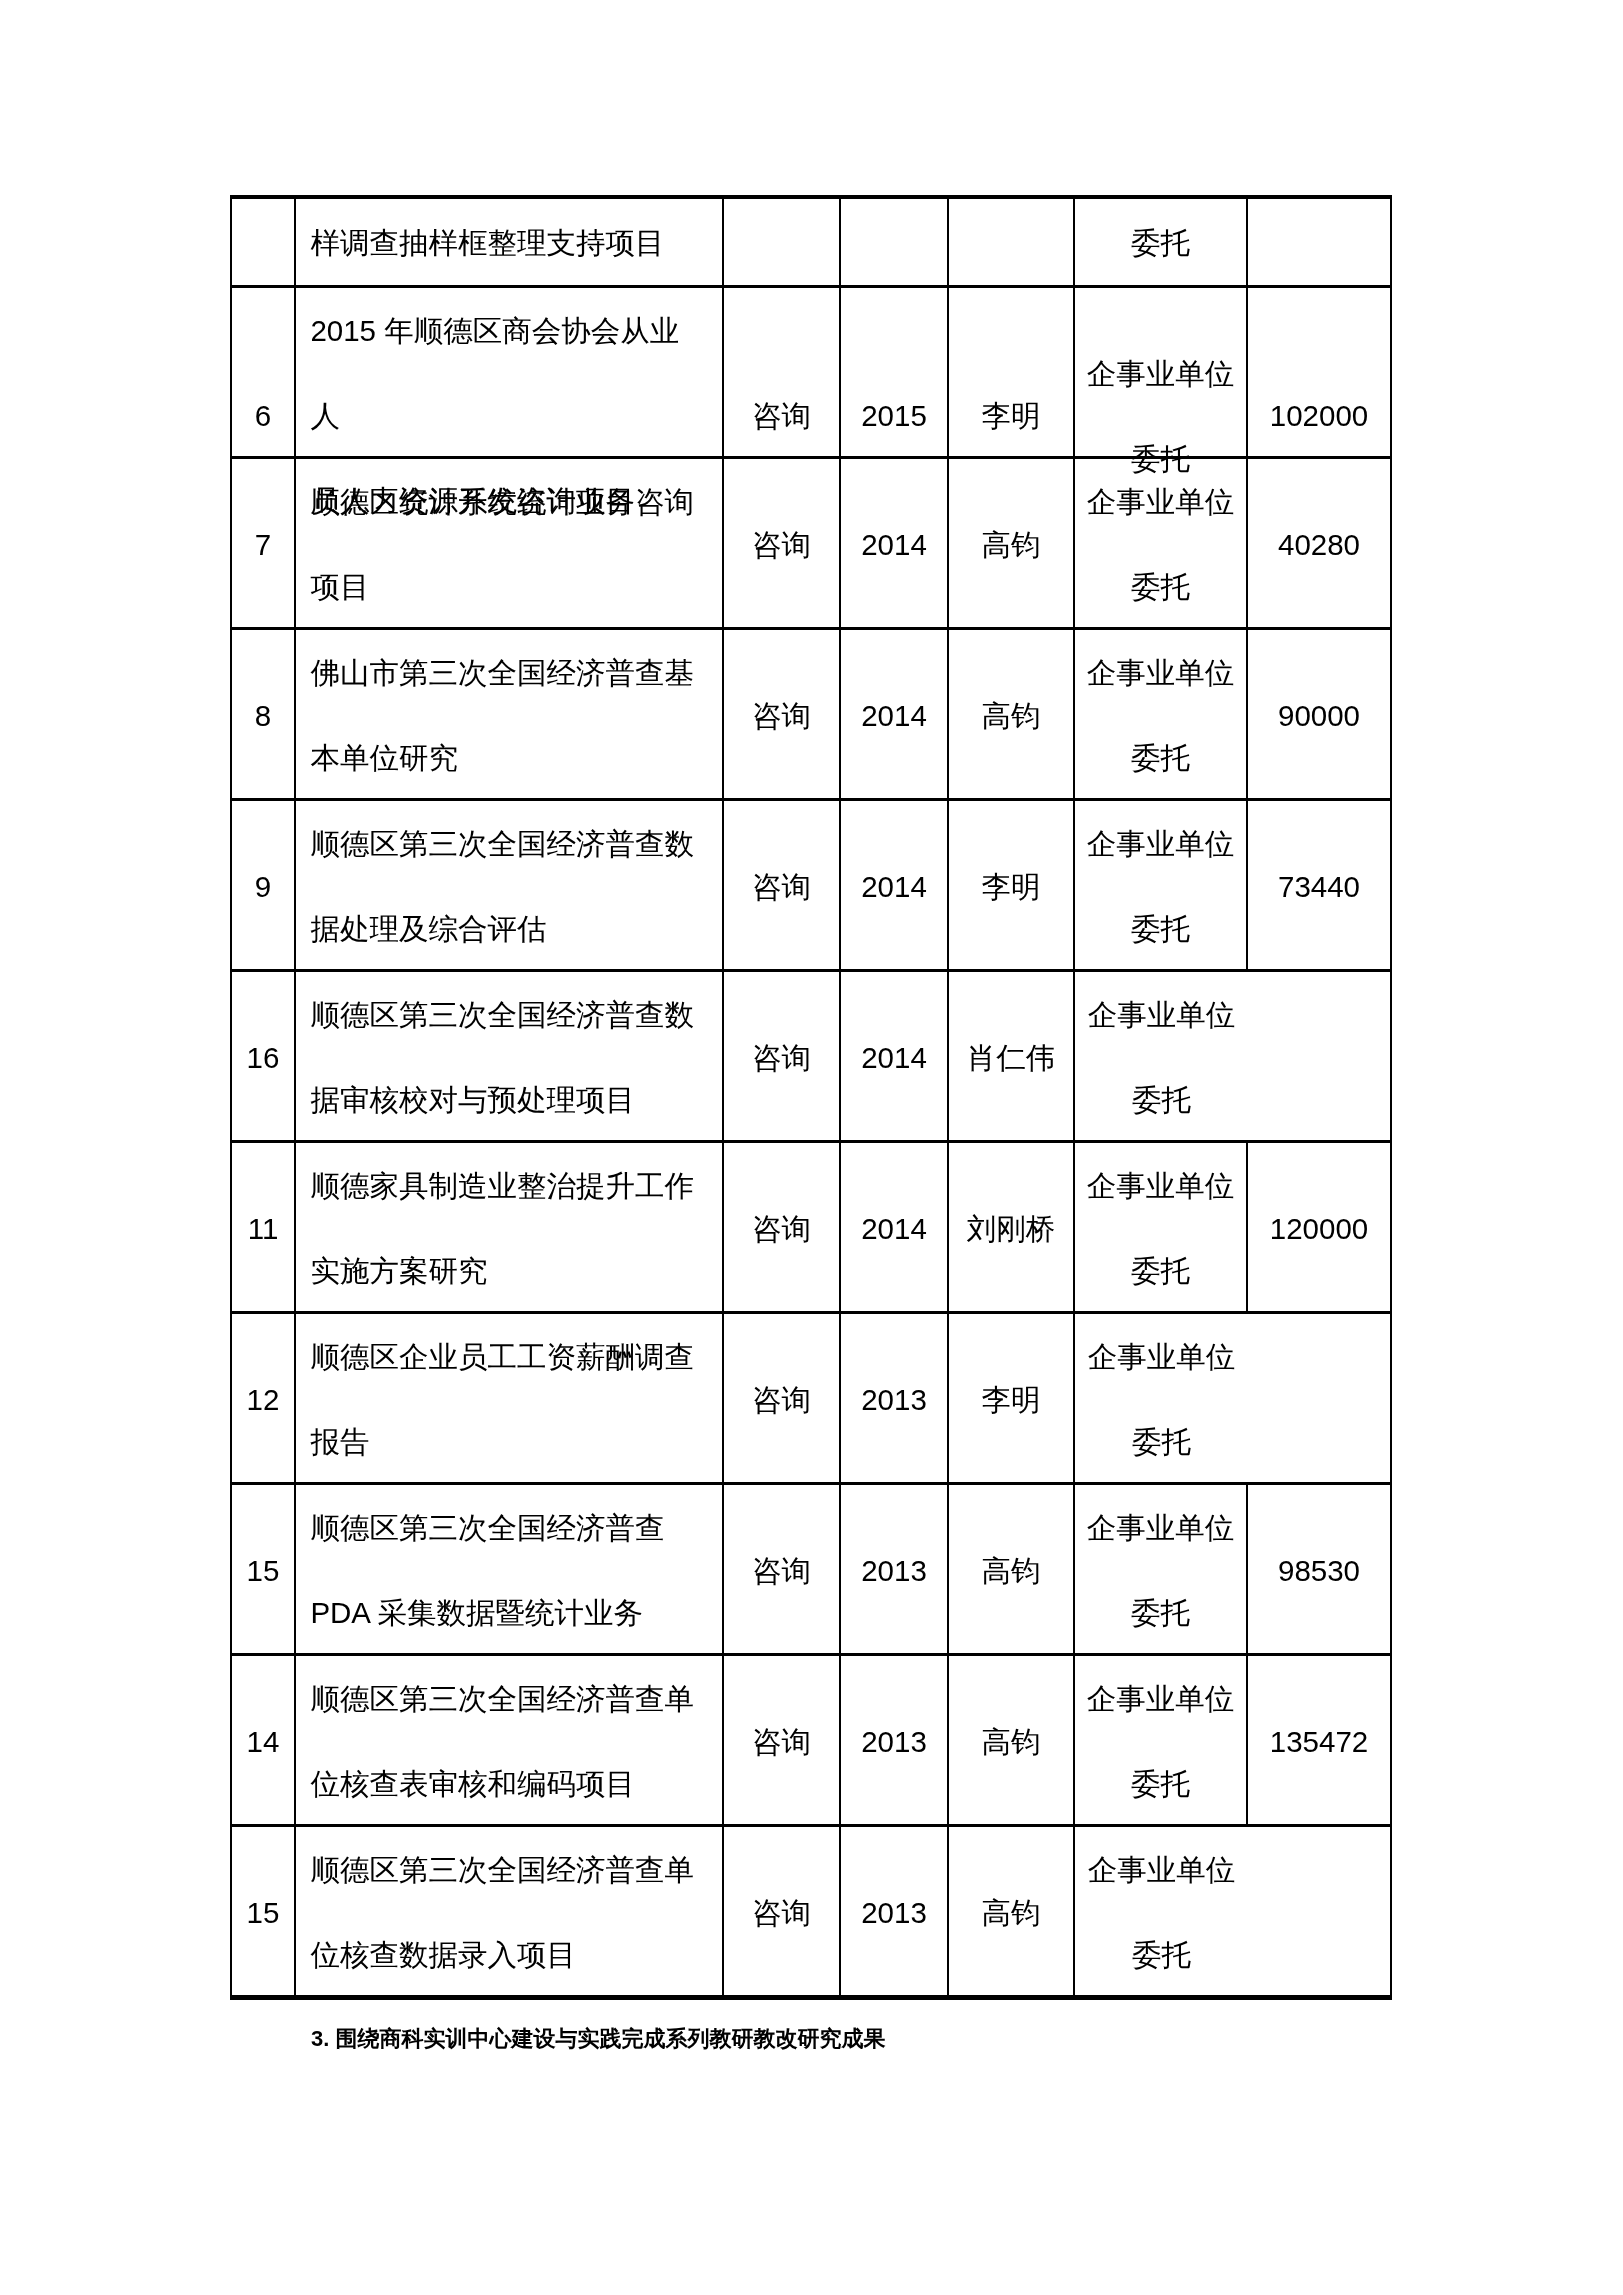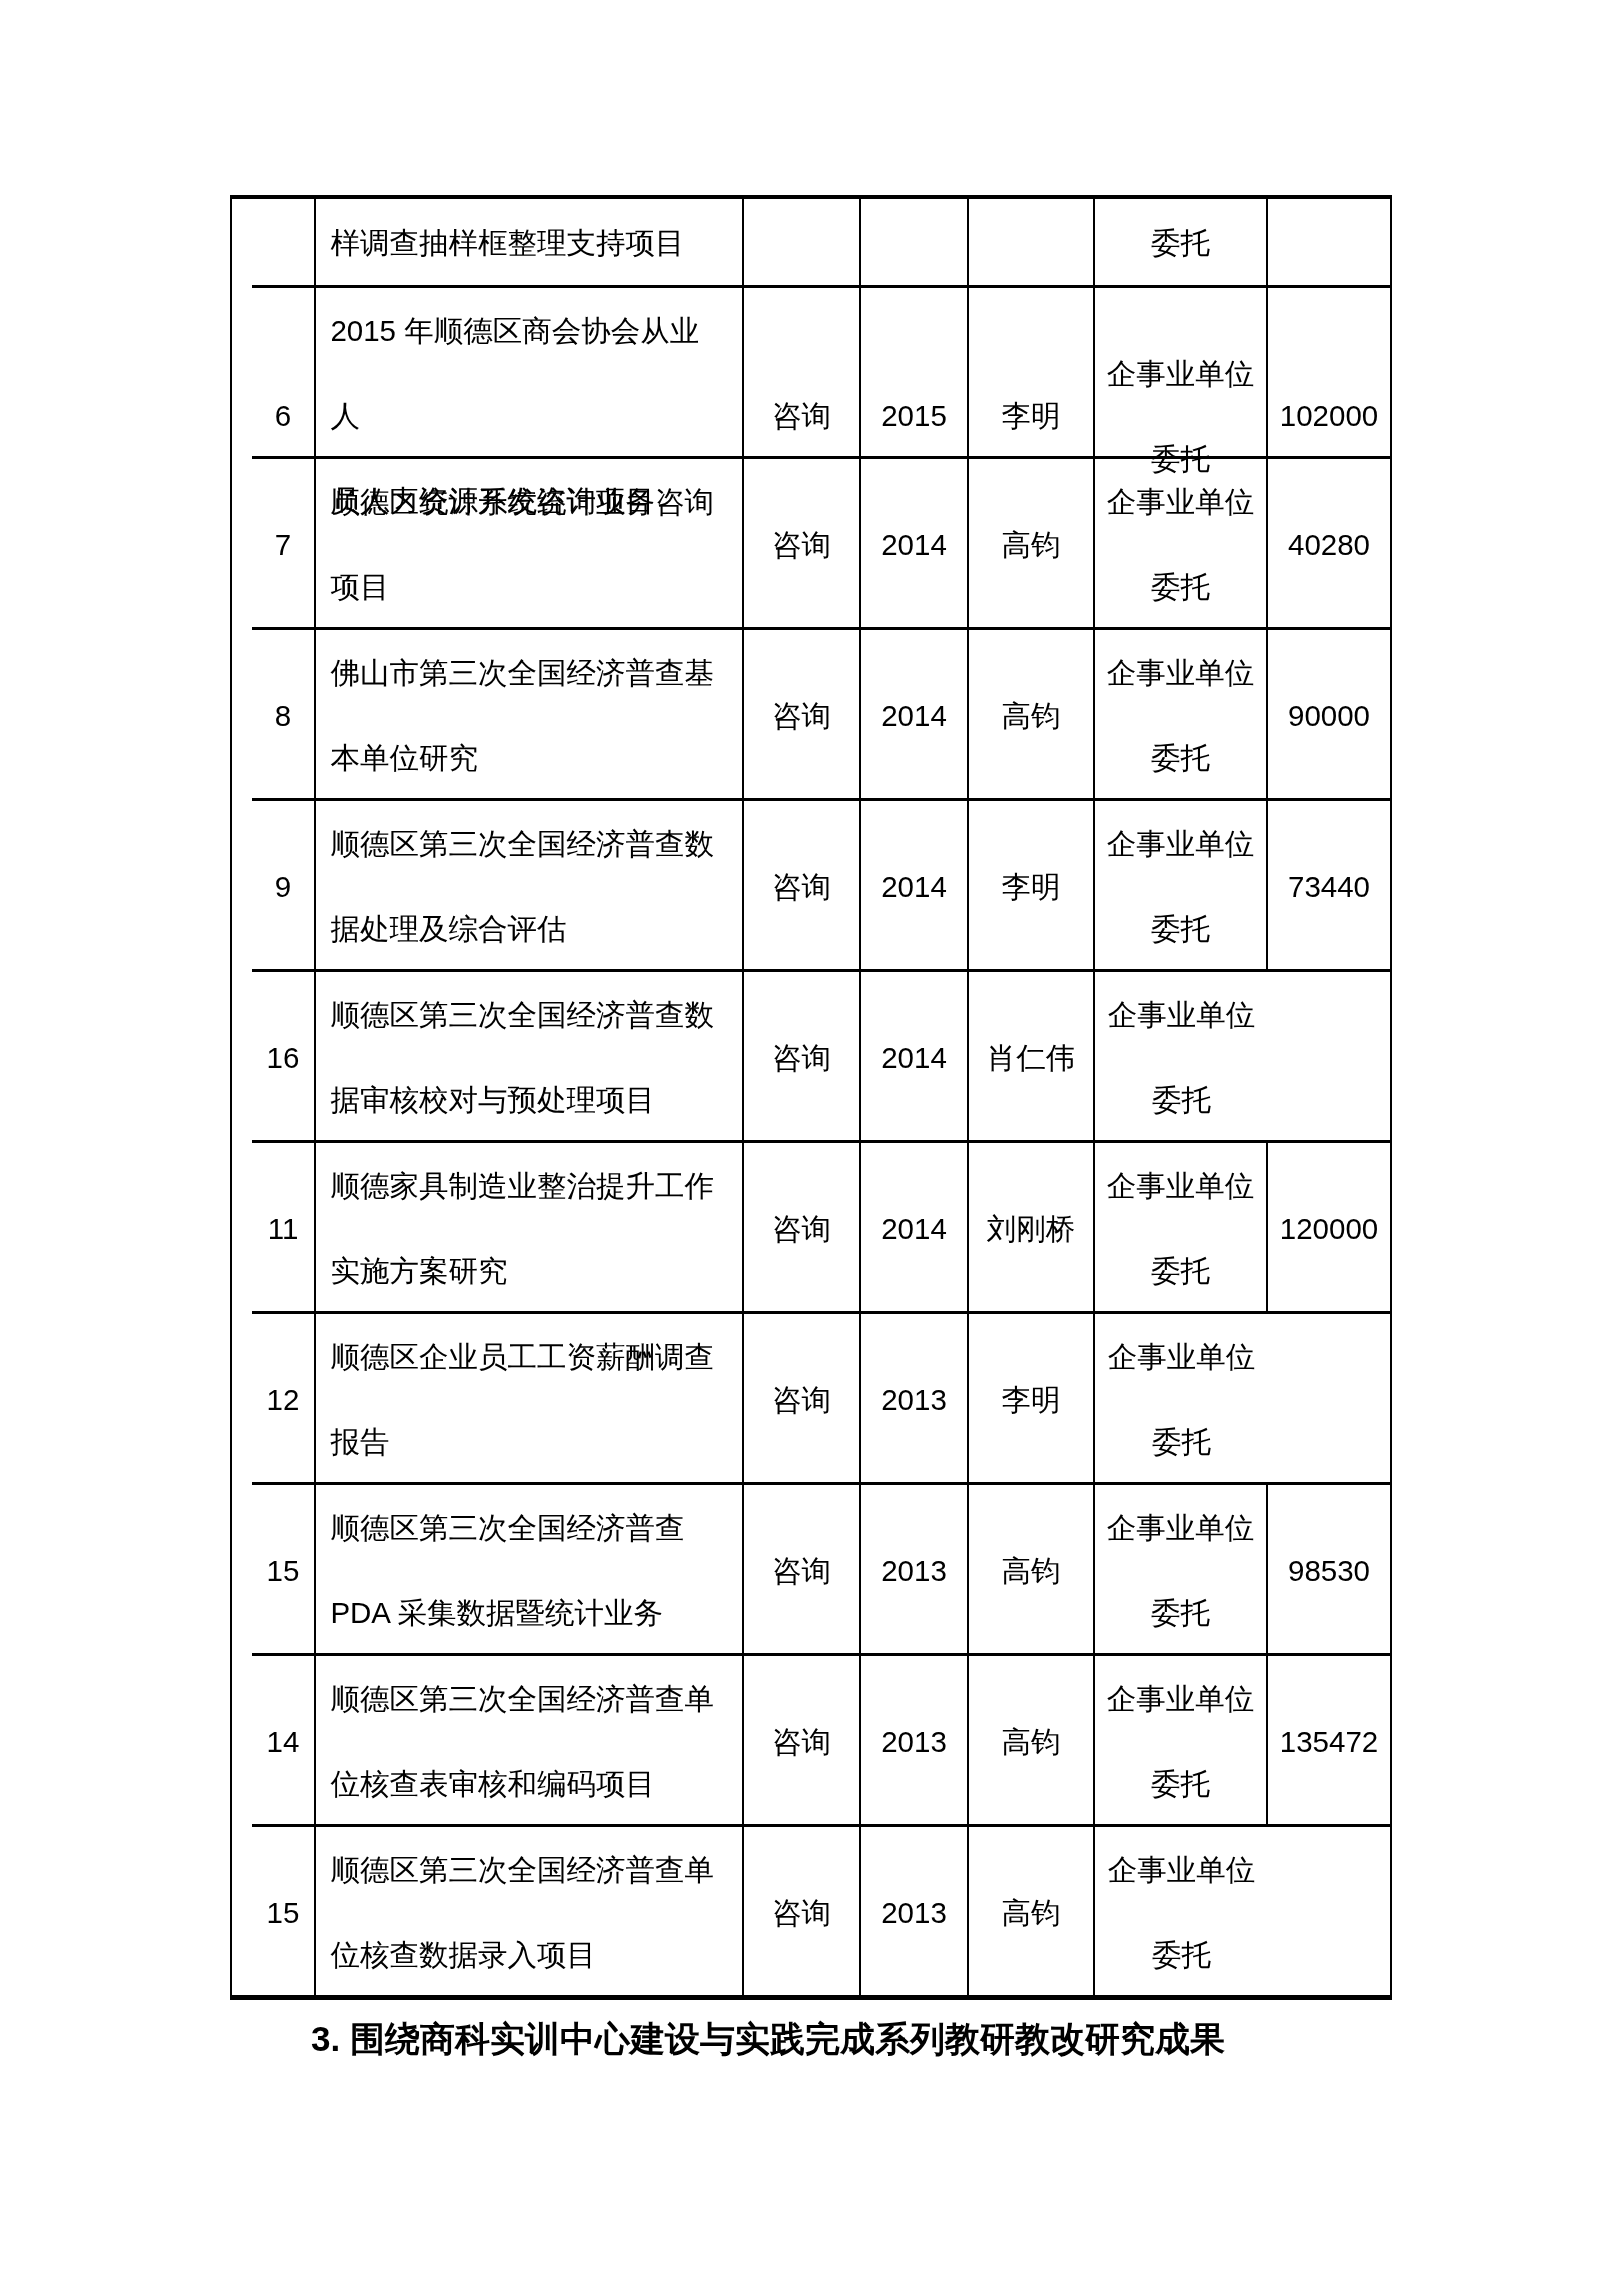--- a/index.html
+++ b/index.html
@@ -17,21 +17,20 @@
   .doc-table {
     position: absolute;
     left: 230px;
     top: 195px;
     width: 1162px;
     box-sizing: border-box;
     border: 2px solid #000;
     border-top-width: 4.6px;
     border-bottom-width: 5.9px;
     background: #fff;
-    padding-left: 20px;
   }
   .t-row {
     display: grid;
     grid-template-columns: 64px 428px 117px 108px 126px 173px auto;
     box-sizing: border-box;
     height: 171px;
     border-bottom: 3.9px solid #000;
   }
   .t-row.partial { height: 89px; }
   .t-row:last-child { height: 168px; border-bottom: none; }
@@ -50,21 +49,21 @@
   .t-cell:last-child { border-right: none; }
   .t-cell.project {
     justify-content: flex-start;
     text-align: left;
     padding: 0 18.3px 0 14.4px;
   }
   .section-heading {
     position: absolute;
     left: 311px;
     top: 2017px;
-    font-size: 35px;
+    font-size: 22px;
     font-weight: 700;
     line-height: 43px;
     white-space: nowrap;
   }
 </style>
 </head>
 <body>
 
 <div class="doc-table">
     <div class="t-row partial">

